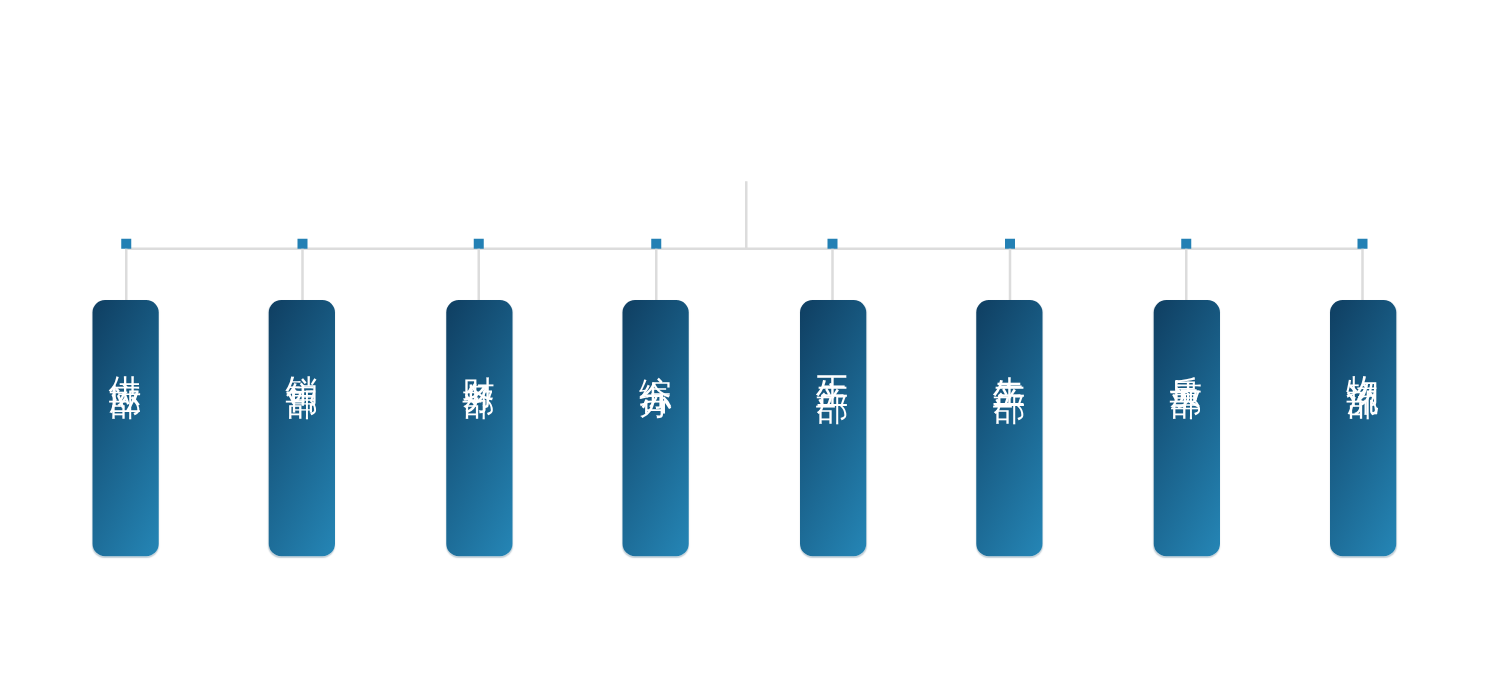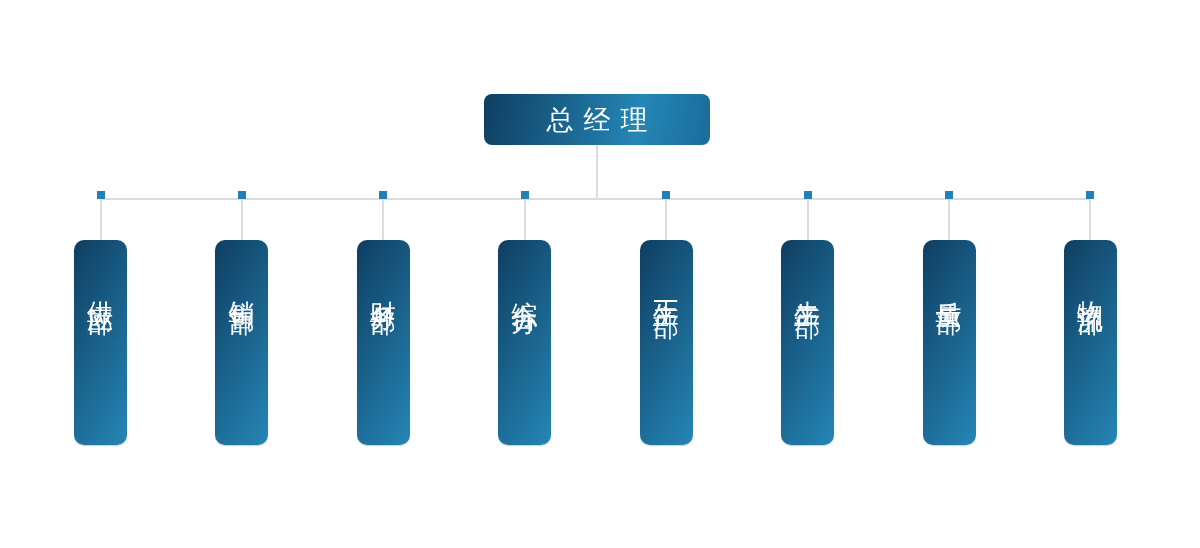--- a/index.html
+++ b/index.html
@@ -109,23 +109,20 @@
     letter-spacing: 4px;
     line-height: 1;
     white-space: nowrap;
   }
 </style>
 </head>
 <body>
 
 <div class="canvas">
 
-  <div class="top-node">
-    <span class="top-node-label">总经理</span>
-  </div>
 
   <div class="stem-top"></div>
   <div class="hline"></div>
 
   <div class="departments-row">
     <div class="dept-col">
       <div class="junction"></div>
       <div class="dept-stem"></div>
       <div class="dept-box">
         <span class="dept-label">供应部</span>

